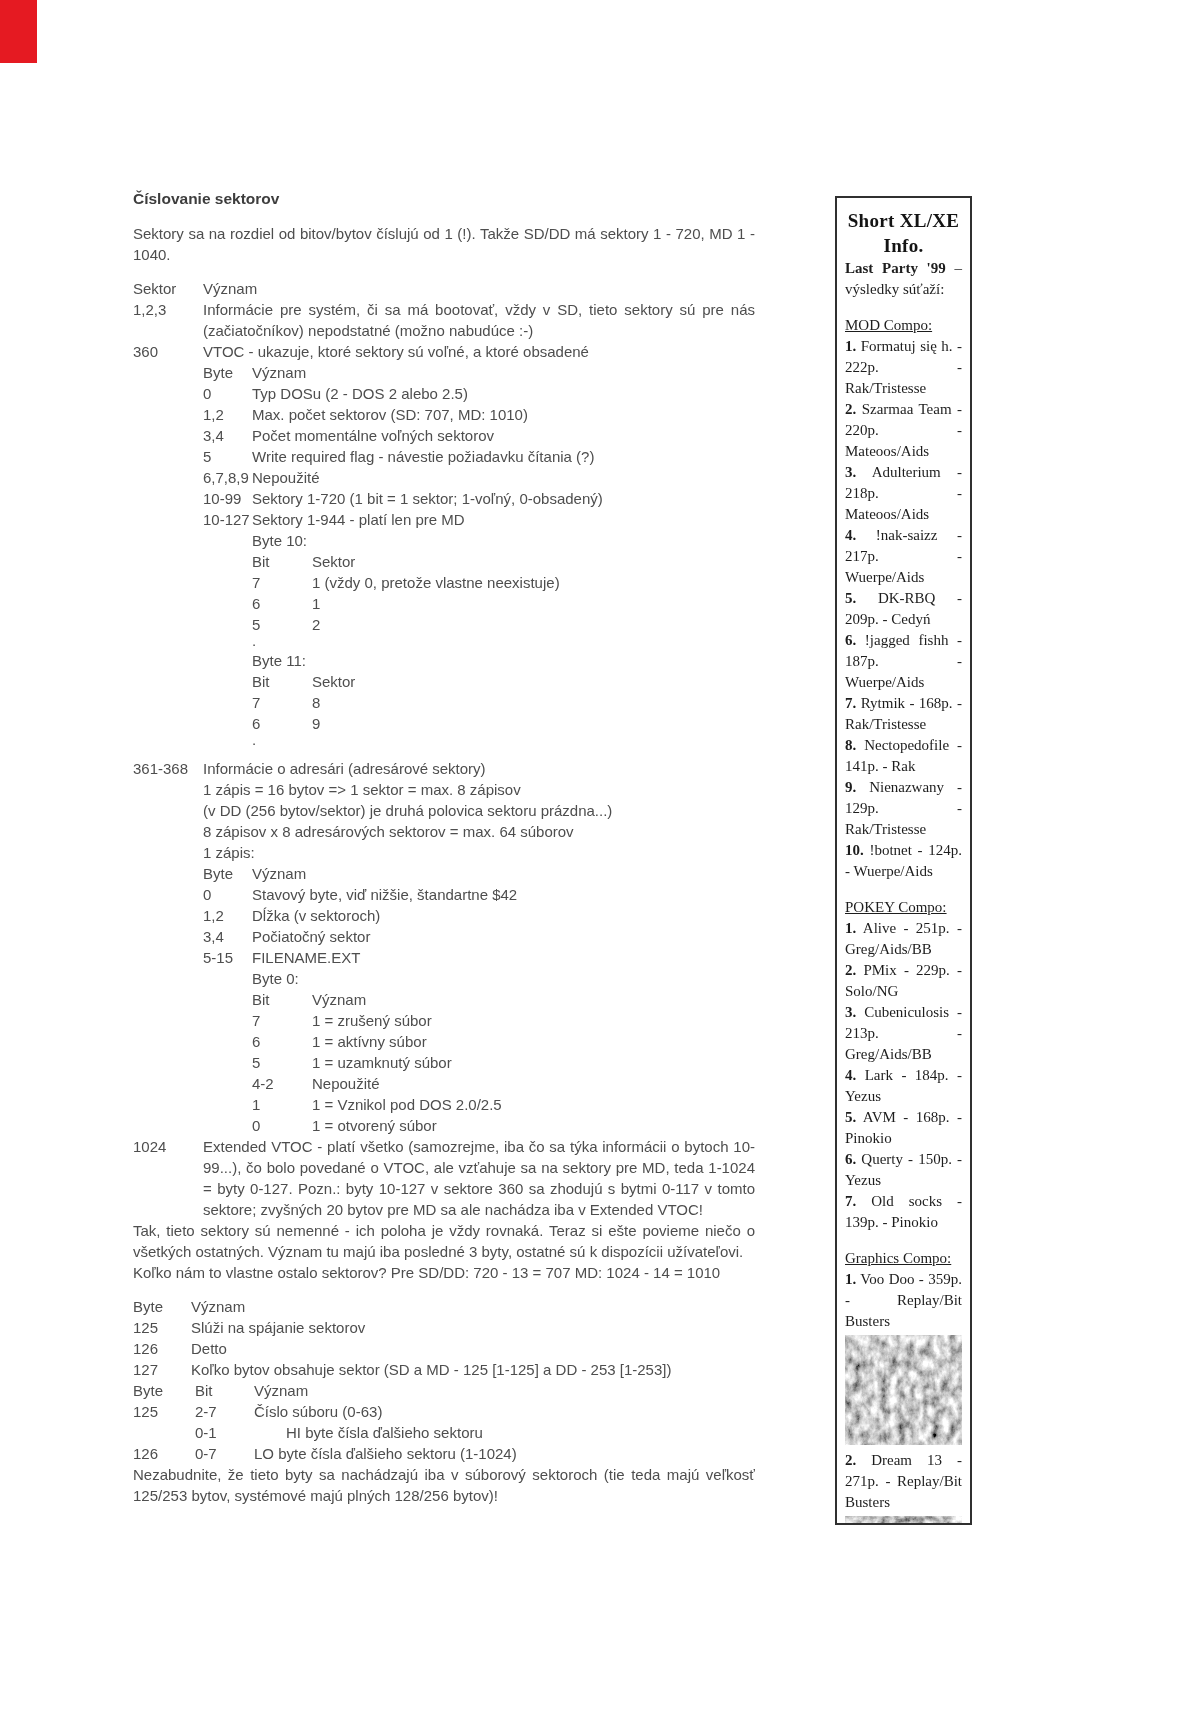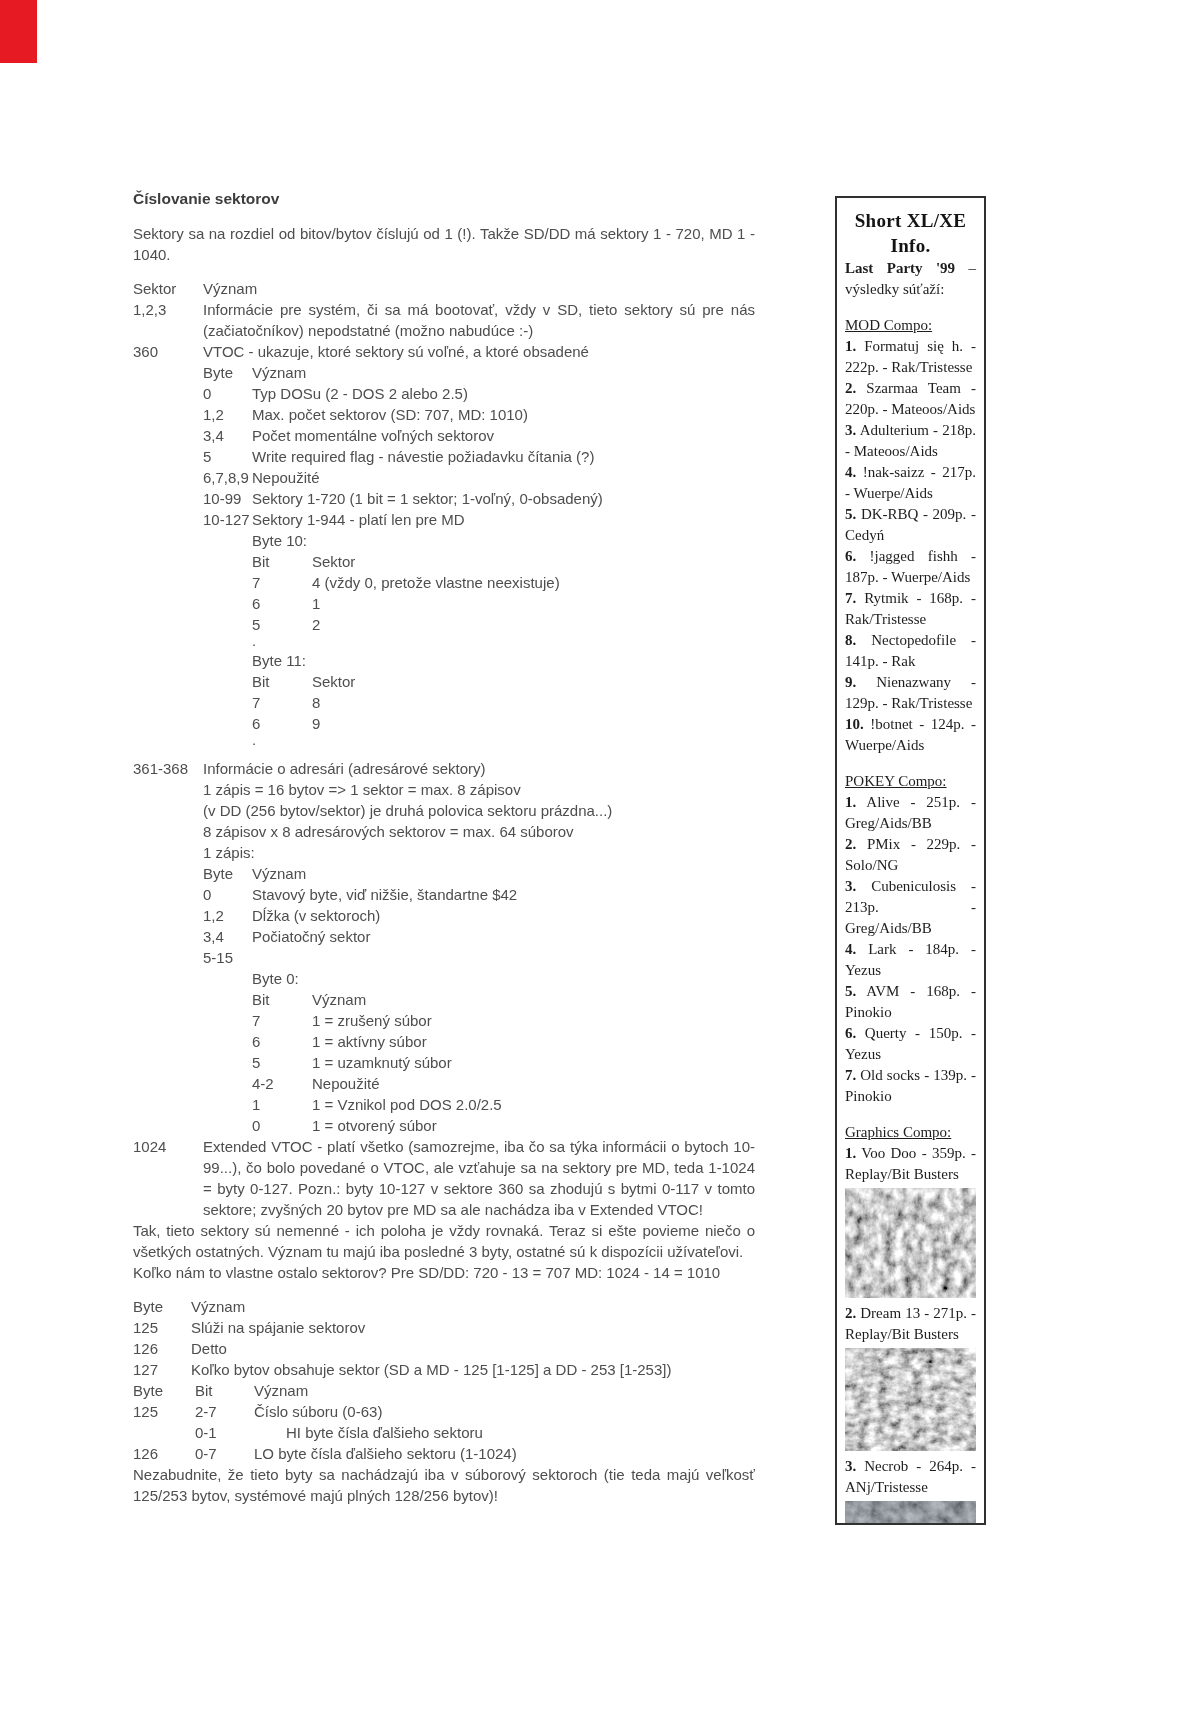--- a/index.html
+++ b/index.html
@@ -15,21 +15,21 @@
   .mt{margin-top:13px;}
   .mt2{margin-top:26px;}
   .tbl{margin-top:13px;}
   .trow{display:flex;}
   .trow .lab{flex:0 0 auto;white-space:nowrap;}
   .trow .cnt{flex:1 1 auto;}
   .trow.just .cnt{text-align:justify;}
   .trow.gap{margin-top:9px;}
   .trow.dot{height:15px;line-height:11px;}
   
-  .sidebar{position:absolute;left:835px;top:196px;width:151px;height:1329px;
+  .sidebar{position:absolute;left:835px;top:196px;width:137px;height:1329px;
            box-sizing:border-box;border:2px solid #303030;padding:5px 8px 6px;
            font-family:"Liberation Serif", serif;font-size:15px;line-height:21px;
            color:#1d1d1d;overflow:hidden;}
   .sidebar p{margin:0;}
   .sb-title{margin-top:5px;text-align:center;font-weight:bold;font-size:19px;line-height:25px;
             color:#141414;letter-spacing:.3px;}
   .sb-sub{margin-top:13px;text-align:justify;text-align-last:justify;}
   .sb-sub2{}
   .sb-group{margin-top:15px;}
   .sb-head{text-decoration:underline;}
@@ -94,21 +94,21 @@
         </div>
         <div class="trow" style="padding-left: 119px;">
           <span class="cnt">Byte 10:</span>
         </div>
         <div class="trow" style="padding-left: 119px;">
           <span class="lab" style="width: 60px;">Bit</span>
           <span class="cnt">Sektor</span>
         </div>
         <div class="trow" style="padding-left: 119px;">
           <span class="lab" style="width: 60px;">7</span>
-          <span class="cnt">4 (vždy 0, pretože vlastne neexistuje)</span>
+          <span class="cnt">1 (vždy 0, pretože vlastne neexistuje)</span>
         </div>
         <div class="trow" style="padding-left: 119px;">
           <span class="lab" style="width: 60px;">6</span>
           <span class="cnt">1</span>
         </div>
         <div class="trow" style="padding-left: 119px;">
           <span class="lab" style="width: 60px;">5</span>
           <span class="cnt">2</span>
         </div>
         <div class="trow dot" style="padding-left: 119px;">
@@ -159,20 +159,21 @@
         <div class="trow" style="padding-left: 70px;">
           <span class="lab" style="width: 49px;">1,2</span>
           <span class="cnt">Dĺžka (v sektoroch)</span>
         </div>
         <div class="trow" style="padding-left: 70px;">
           <span class="lab" style="width: 49px;">3,4</span>
           <span class="cnt">Počiatočný sektor</span>
         </div>
         <div class="trow" style="padding-left: 70px;">
           <span class="lab" style="width: 49px;">5-15</span>
+          <span class="cnt">FILENAME.EXT</span>
         </div>
         <div class="trow" style="padding-left: 119px;">
           <span class="cnt">Byte 0:</span>
         </div>
         <div class="trow" style="padding-left: 119px;">
           <span class="lab" style="width: 60px;">Bit</span>
           <span class="cnt">Význam</span>
         </div>
         <div class="trow" style="padding-left: 119px;">
           <span class="lab" style="width: 60px;">7</span>

